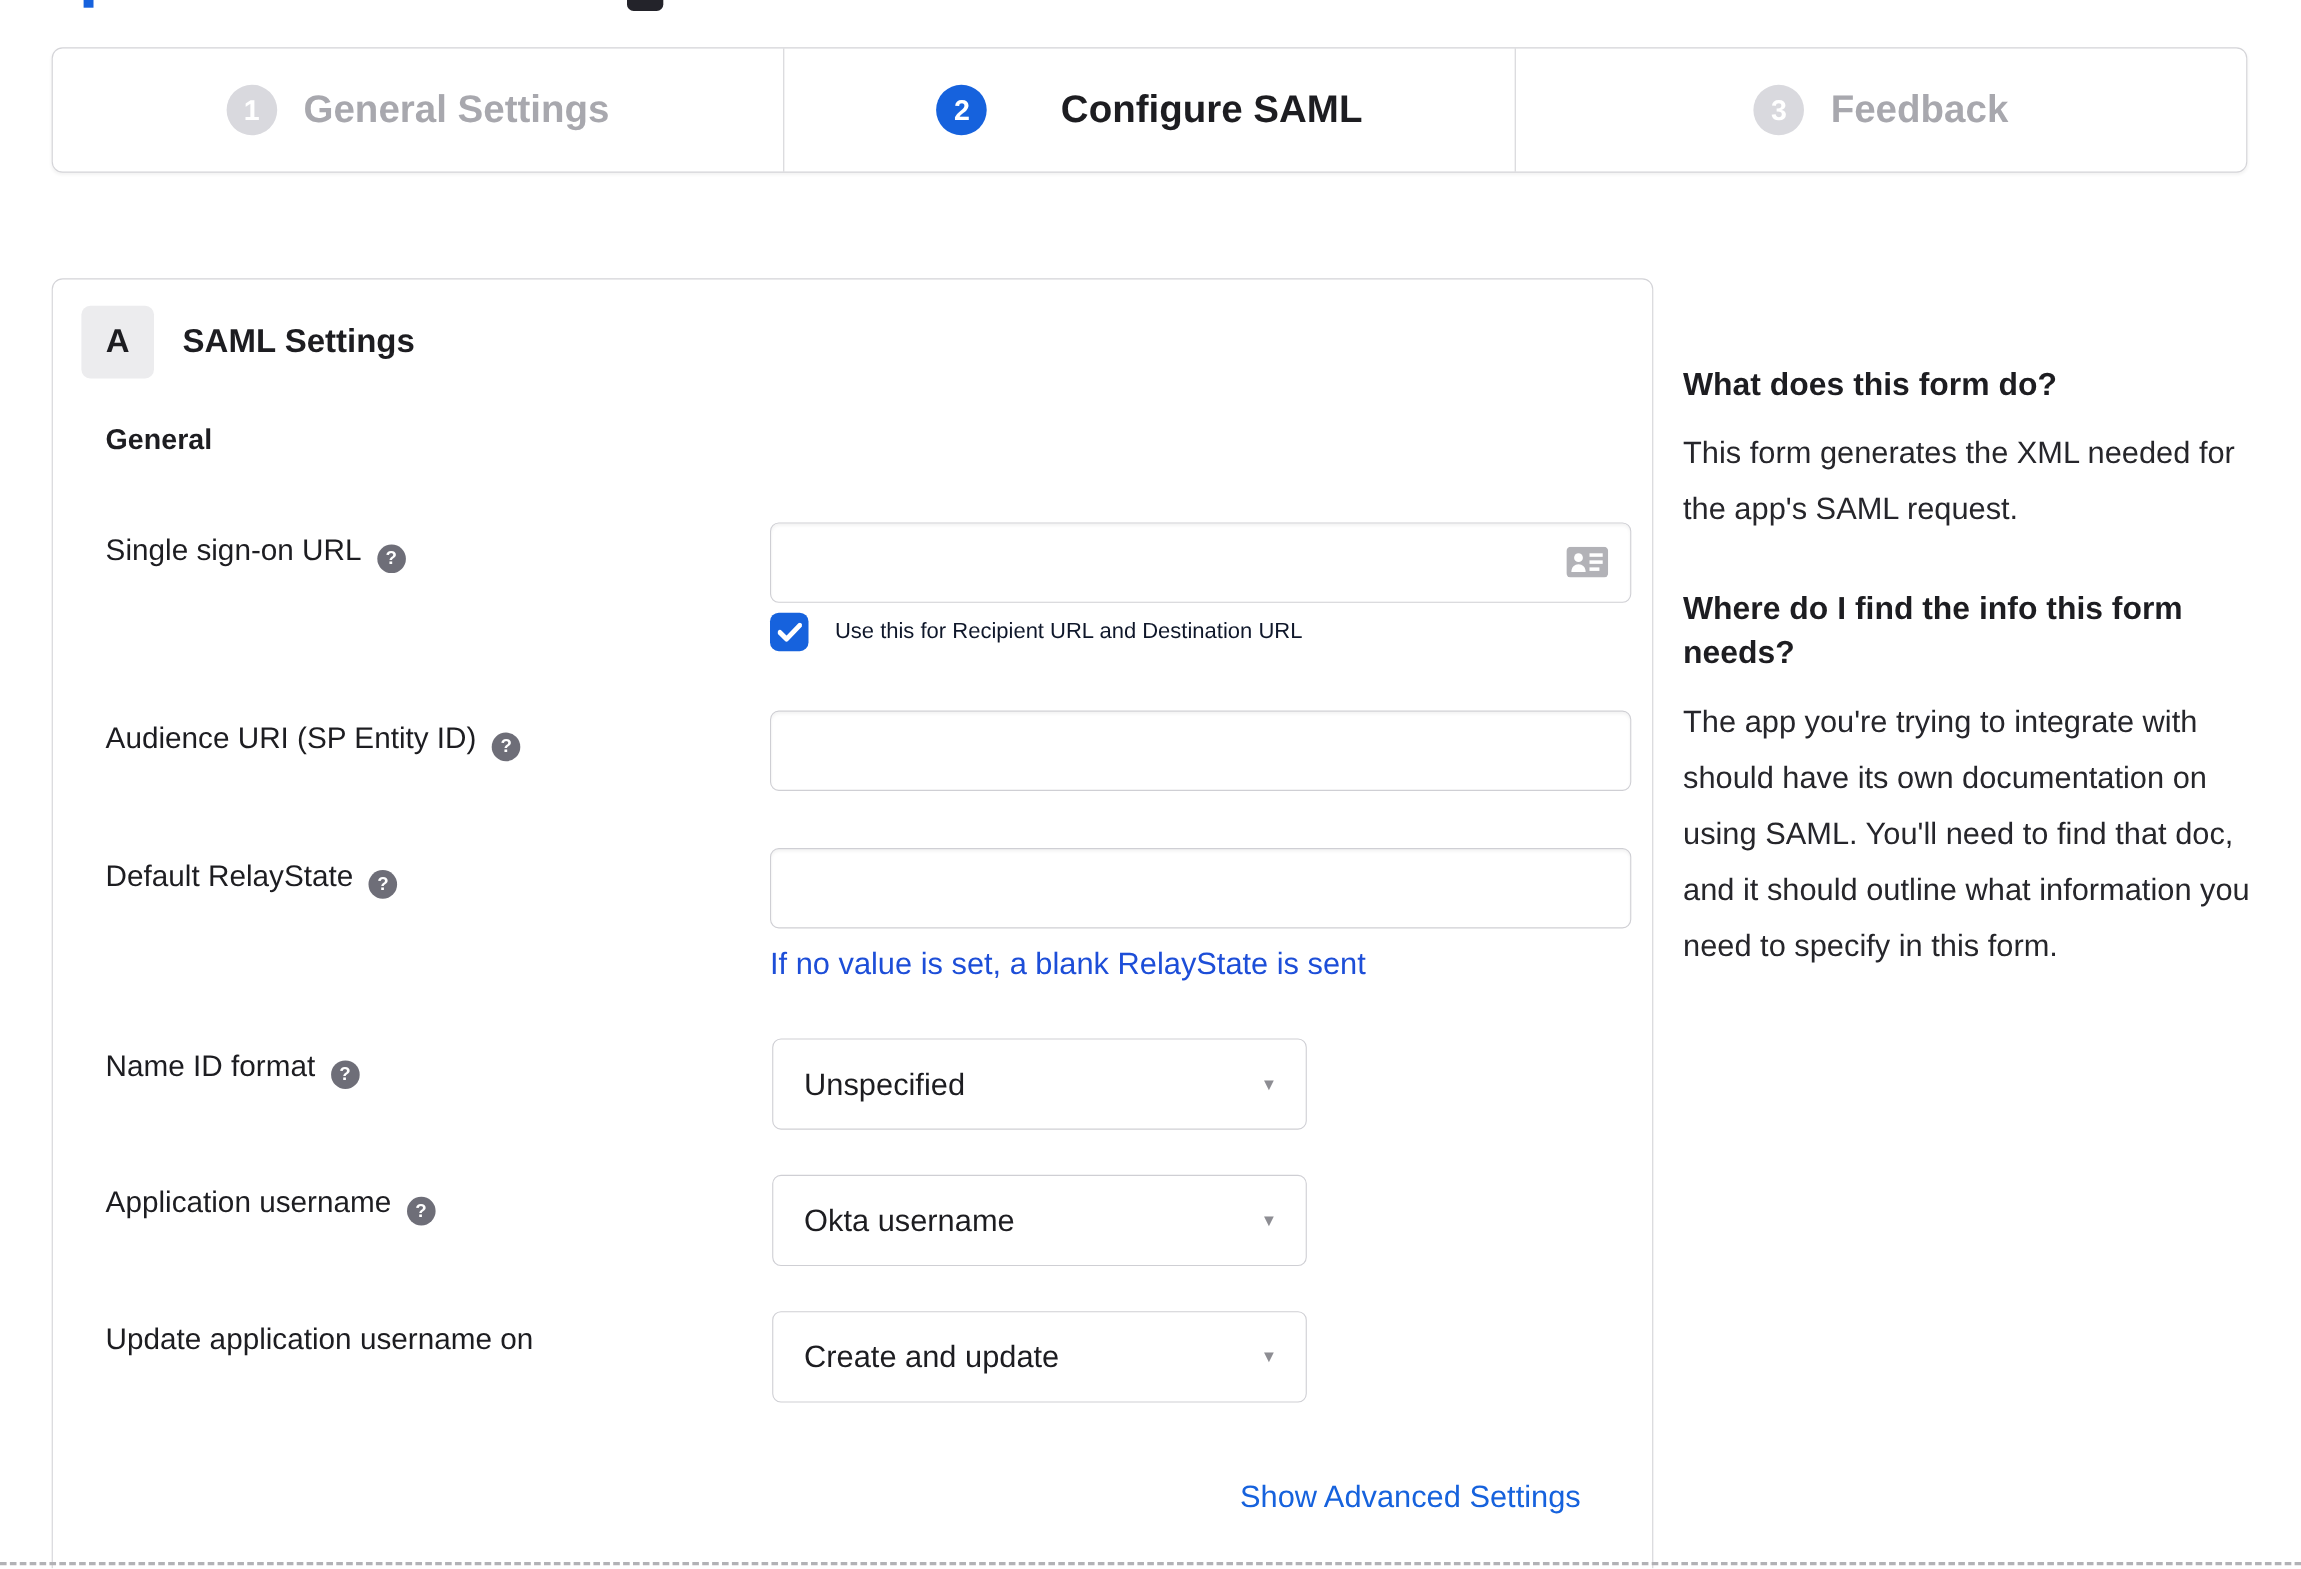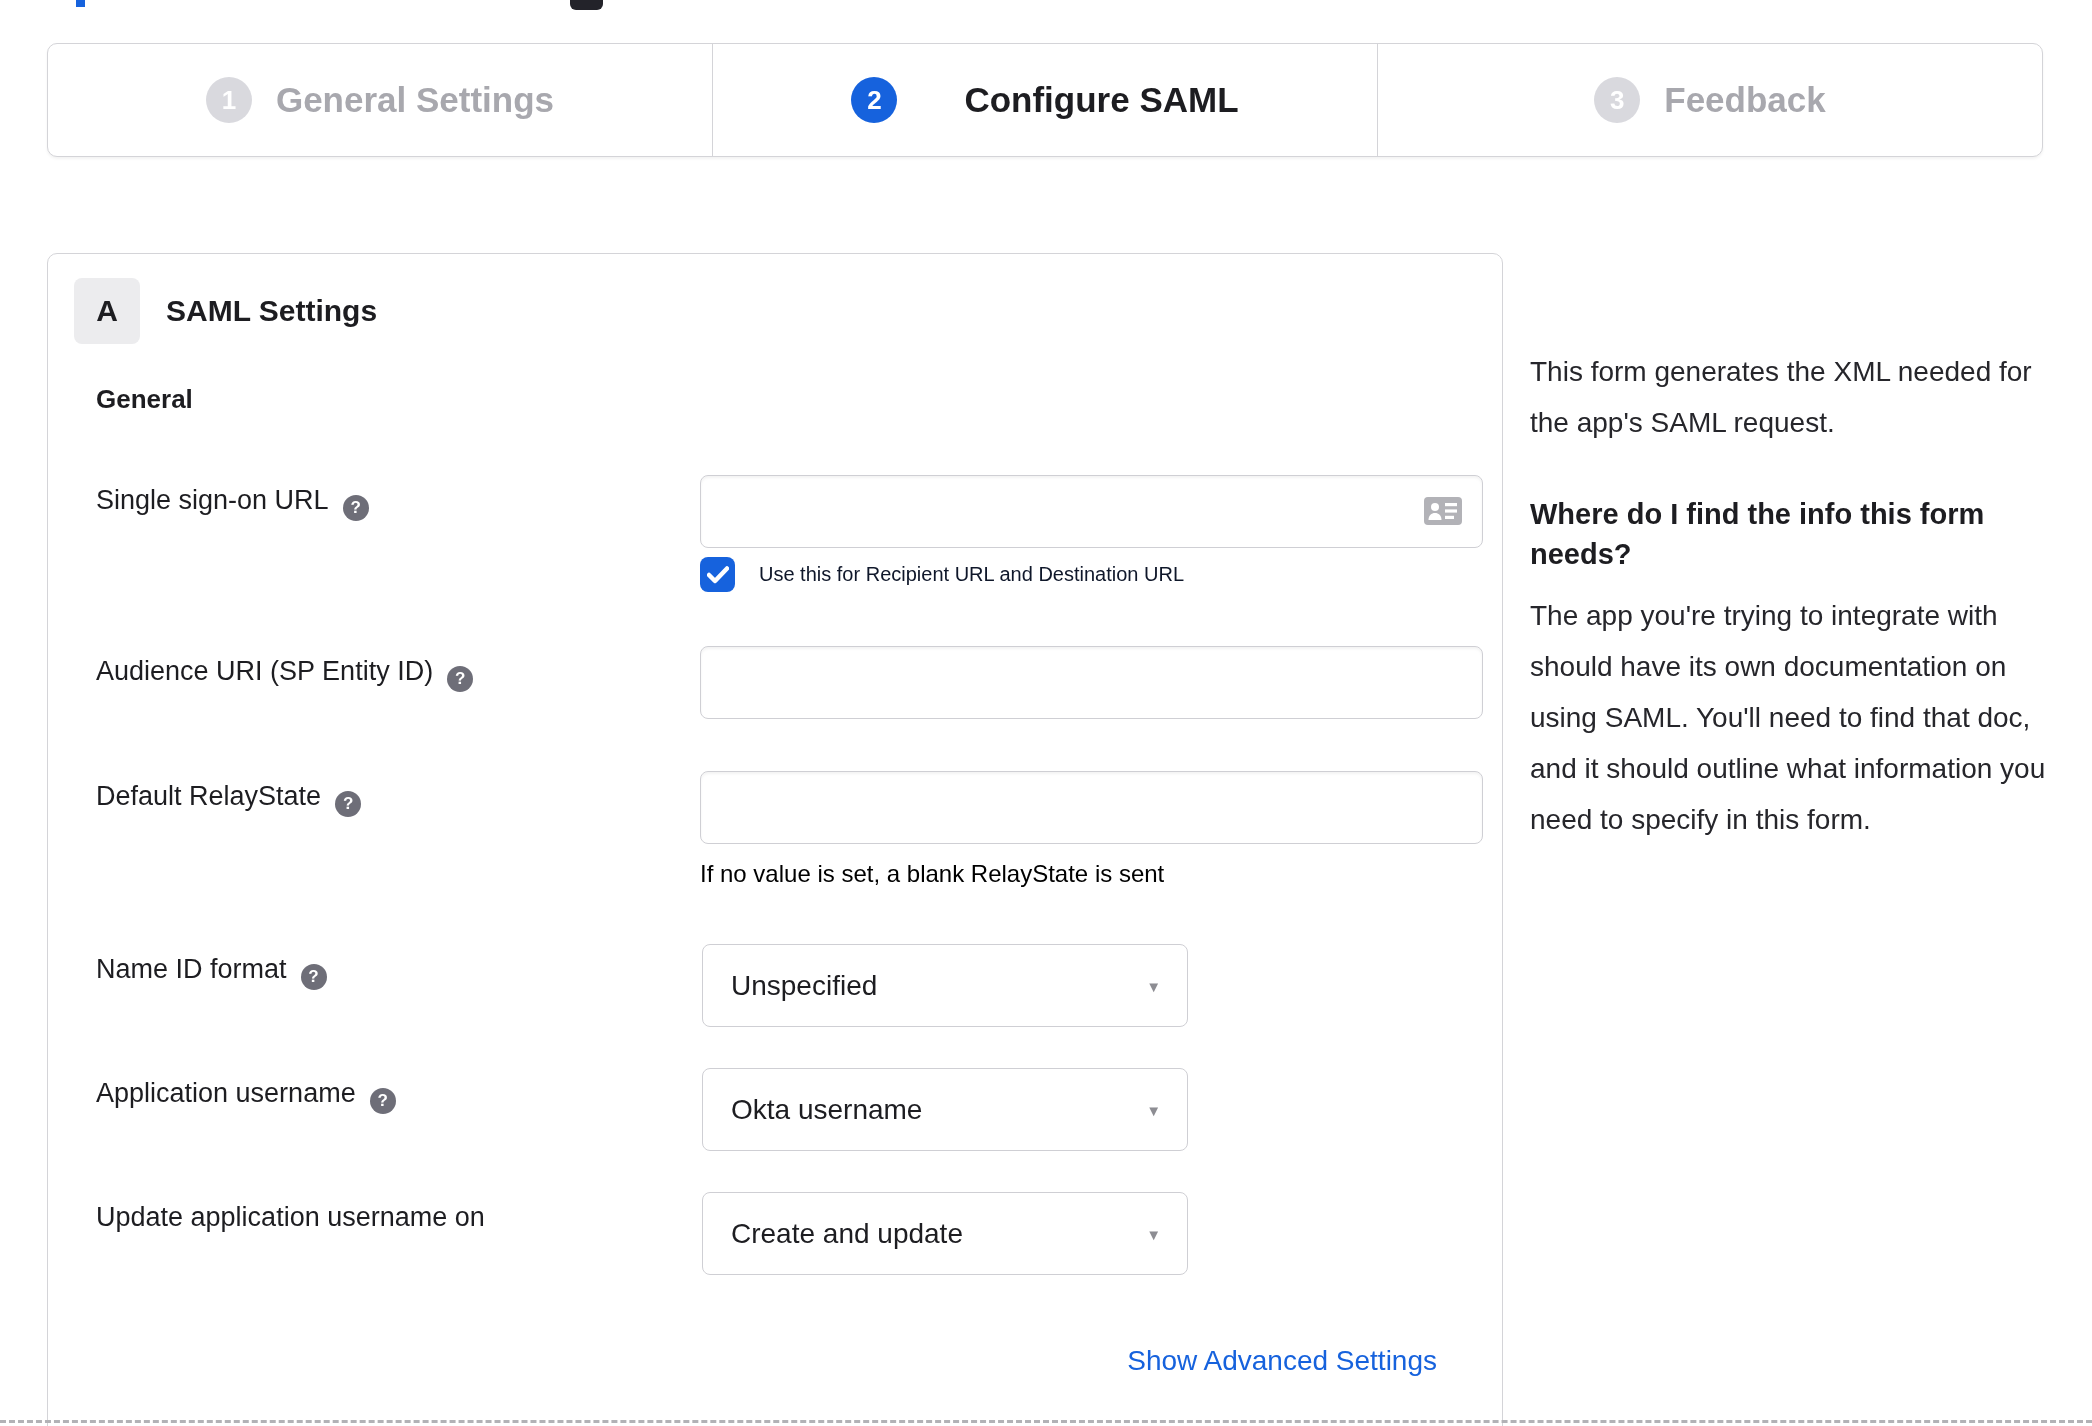--- a/index.html
+++ b/index.html
@@ -58,21 +58,21 @@
   }
   .input-icon { position:absolute; left:1328px; top:22px; cursor:pointer; }
 
   .checkbox-row { position:absolute; left:604px; top:82px; display:flex; align-items:center; gap:24px; }
   .checkbox {
     width:35px; height:35px; background:#1662dd; border-radius:8px;
     display:flex; align-items:center; justify-content:center; cursor:pointer; flex:0 0 auto;
   }
   .checkbox-label { font-size:20px; color:#0f172a; }
 
-  .helper-text { position:absolute; left:604px; top:89px; font-size:24px; color:#000000; }
+  .helper-text { position:absolute; left:604px; top:89px; font-size:28px; color:#1d4ed8; }
 
   .select {
     position:absolute; left:606px; top:0; width:486px; height:83px;
     border:1px solid #cfcfd4; border-radius:8px; background:#fff;
     display:flex; align-items:center; padding:0 60px 0 28px; font-size:28px; color:#1d1d21; cursor:pointer;
   }
   .select-arrow { position:absolute; right:26px; top:50%; transform:translateY(-50%); font-size:15px; color:#8d8d93; }
 
   .advanced-link {
     position:absolute; right:65px; top:1091px; font-size:28px; color:#1662dd;
@@ -189,20 +189,21 @@
         <span>Create and update</span>
         <span class="select-arrow">▼</span>
       </div>
     </div>
 
     <a class="advanced-link">Show Advanced Settings</a>
   </div>
 
   <div class="help-sidebar">
     <div>
+      <h4>What does this form do?</h4>
       <p class="p-narrow">This form generates the XML needed for the app's SAML request.</p>
     </div>
     <div class="block-2">
       <h4>Where do I find the info this form needs?</h4>
       <p class="p-wide">The app you're trying to integrate with should have its own documentation on using SAML. You'll need to find that doc, and it should outline what information you need to specify in this form.</p>
     </div>
   </div>
 
   <div class="crop-line"></div>
 </div>

